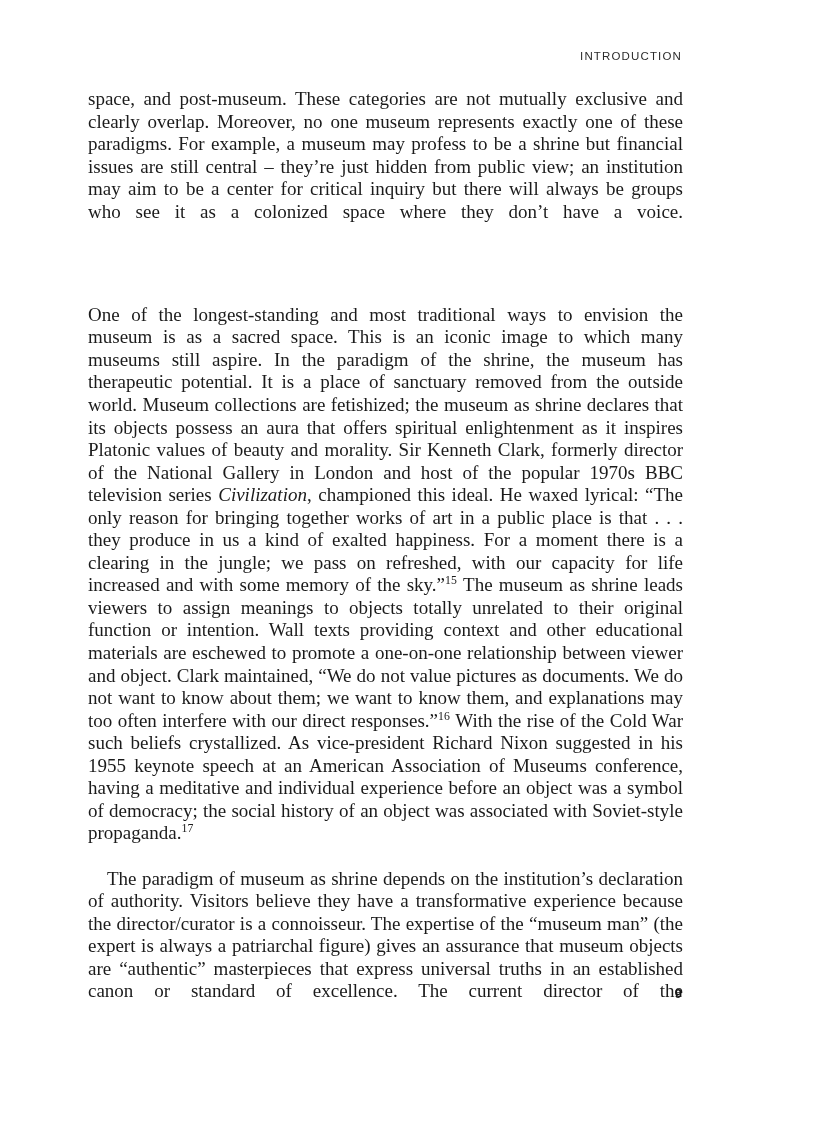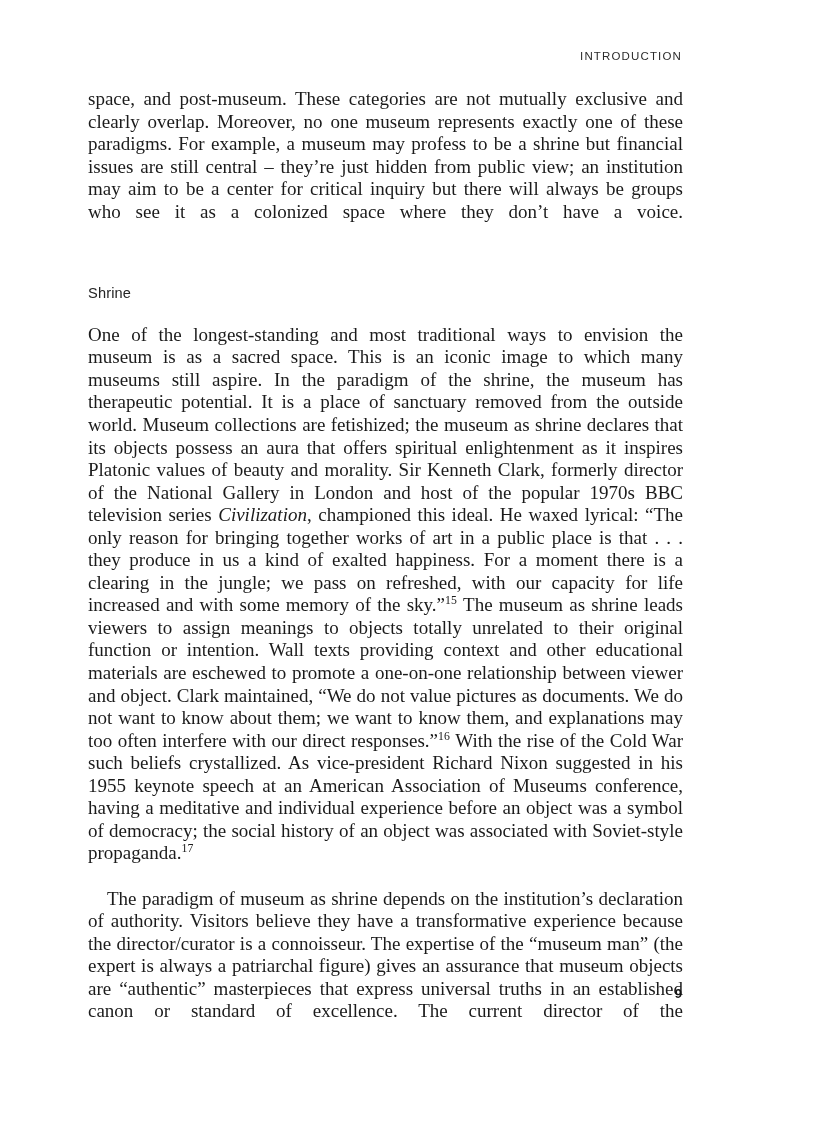--- a/index.html
+++ b/index.html
@@ -109,21 +109,20 @@
 <div class="page">
 
   <div class="running-head">INTRODUCTION</div>
 
   <div class="content">
 
     <p class="body-par"><span>space, and post-museum. These categories are not mutually exclusive and clearly overlap. Moreover, no one museum represents exactly one of these paradigms. For example, a museum may profess to be a shrine but financial issues are still central – they’re just hidden from public view; an institution may aim to be a center for critical inquiry but there will always be groups who see it as a colonized space where they don’t have a voice.</span></p>
 
     <div class="gap-after-par"></div>
 
-    <p class="sub-head">Shrine</p>
 
     <div class="gap-after-head"></div>
 
     <p class="body-par"><span>One of the longest-standing and most traditional ways to envision the museum is as a sacred space. This is an iconic image to which many museums still aspire. In the paradigm of the shrine, the museum has therapeutic potential. It is a place of sanctuary removed from the outside world. Museum collections are fetishized; the museum as shrine declares that its objects possess an aura that offers spiritual enlightenment as it inspires Platonic values of beauty and morality. Sir Kenneth Clark, formerly director of the National Gallery in London and host of the popular 1970s BBC television series </span><span class="ital">Civilization</span><span>, championed this ideal. He waxed lyrical: “The only reason for bringing together works of art in a public place is that . . . they produce in us a kind of exalted happiness. For a moment there is a clearing in the jungle; we pass on refreshed, with our capacity for life increased and with some memory of the sky.”</span><sup class="fn">15</sup><span> The museum as shrine leads viewers to assign meanings to objects totally unrelated to their original function or intention. Wall texts providing context and other educational materials are eschewed to promote a one-on-one relationship between viewer and object. Clark maintained, “We do not value pictures as documents. We do not want to know about them; we want to know them, and explanations may too often interfere with our direct responses.”</span><sup class="fn">16</sup><span> With the rise of the Cold War such beliefs crystallized. As vice-president Richard Nixon suggested in his 1955 keynote speech at an American Association of Museums conference, having a meditative and individual experience before an object was a symbol of democracy; the social history of an object was associated with Soviet-style propaganda.</span><sup class="fn">17</sup></p>
 
     <p class="body-par indented"><span>The paradigm of museum as shrine depends on the institution’s declaration of authority. Visitors believe they have a transformative experience because the director/curator is a connoisseur. The expertise of the “museum man” (the expert is always a patriarchal figure) gives an assurance that museum objects are “authentic” masterpieces that express universal truths in an established canon or standard of excellence. The current director of the</span></p>
 
   </div>
 
   <div class="folio">9</div>

